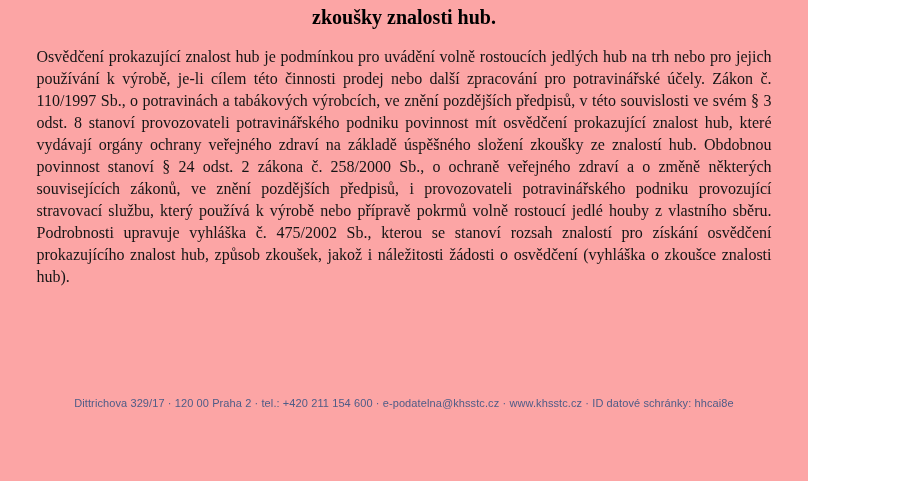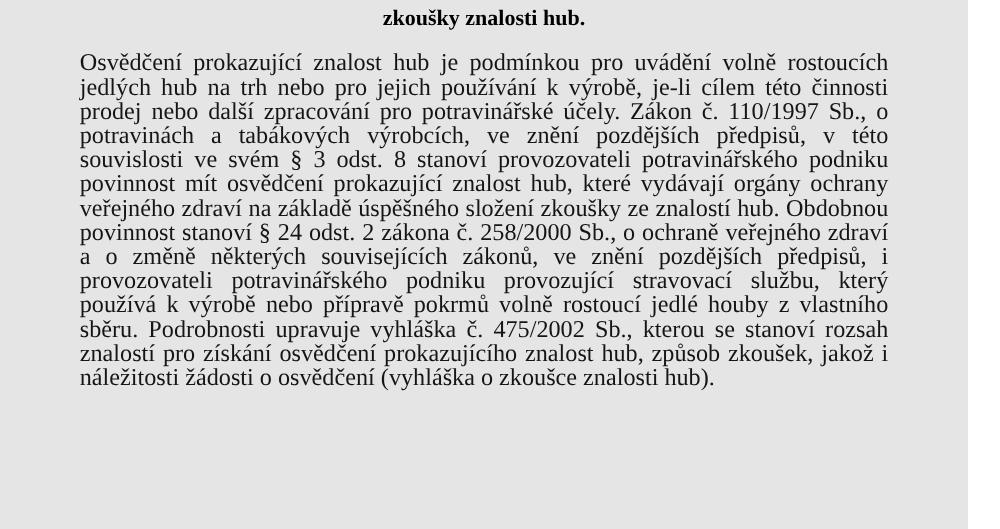--- a/index.html
+++ b/index.html
@@ -2,43 +2,43 @@
 <html lang="cs"><head>
 <meta charset="utf-8">
 <style>
   html, body {
     margin: 0;
     padding: 0;
     background: #ffffff;
   }
   .doc {
     position: relative;
-    width: 880px;
+    width: 808px;
     height: 481px;
-    background: #e5e5e5;
+    background: #fca5a5;
     font-family: "Liberation Serif", serif;
     color: #151515;
     overflow: hidden;
   }
   .doc-title {
     margin: 0;
     padding-top: 6px;
     font-size: 20px;
     line-height: 23px;
     font-weight: 700;
     text-align: center;
     color: #000000;
   }
   .doc-body {
     width: 735px;
     margin: 17px auto 0 auto;
   }
   .doc-body p {
     margin: 0;
-    font-size: 22px;
+    font-size: 16px;
     line-height: 22px;
     text-align: justify;
     text-justify: inter-word;
     hyphens: none;
   }
   .doc-body p + p {
     margin-top: 19px;
   }
   .doc-footer {
     position: absolute;
@@ -56,14 +56,15 @@
 <body>
 
 <div class="doc">
 
   <h1 class="doc-title">zkoušky znalosti hub.</h1>
 
   <div class="doc-body">
     <p>Osvědčení prokazující znalost hub je podmínkou pro uvádění volně rostoucích jedlých hub na trh nebo pro jejich používání k výrobě, je-li cílem této činnosti prodej nebo další zpracování pro potravinářské účely. Zákon č. 110/1997 Sb., o potravinách a tabákových výrobcích, ve znění pozdějších předpisů, v této souvislosti ve svém § 3 odst. 8 stanoví provozovateli potravinářského podniku povinnost mít osvědčení prokazující znalost hub, které vydávají orgány ochrany veřejného zdraví na základě úspěšného složení zkoušky ze znalostí hub. Obdobnou povinnost stanoví § 24 odst. 2 zákona č. 258/2000 Sb., o ochraně veřejného zdraví a o změně některých souvisejících zákonů, ve znění pozdějších předpisů, i provozovateli potravinářského podniku provozující stravovací službu, který používá k výrobě nebo přípravě pokrmů volně rostoucí jedlé houby z vlastního sběru. Podrobnosti upravuje vyhláška č. 475/2002 Sb., kterou se stanoví rozsah znalostí pro získání osvědčení prokazujícího znalost hub, způsob zkoušek, jakož i náležitosti žádosti o osvědčení (vyhláška o zkoušce znalosti hub).</p>
   </div>
 
+  <div class="doc-footer" style="color: rgb(78, 92, 135);">Dittrichova 329/17 · 120 00 Praha 2 · tel.: +420 211 154 600 · e-podatelna@khsstc.cz · www.khsstc.cz · ID datové schránky: hhcai8e</div>
 
 </div>
 
 </body></html>

